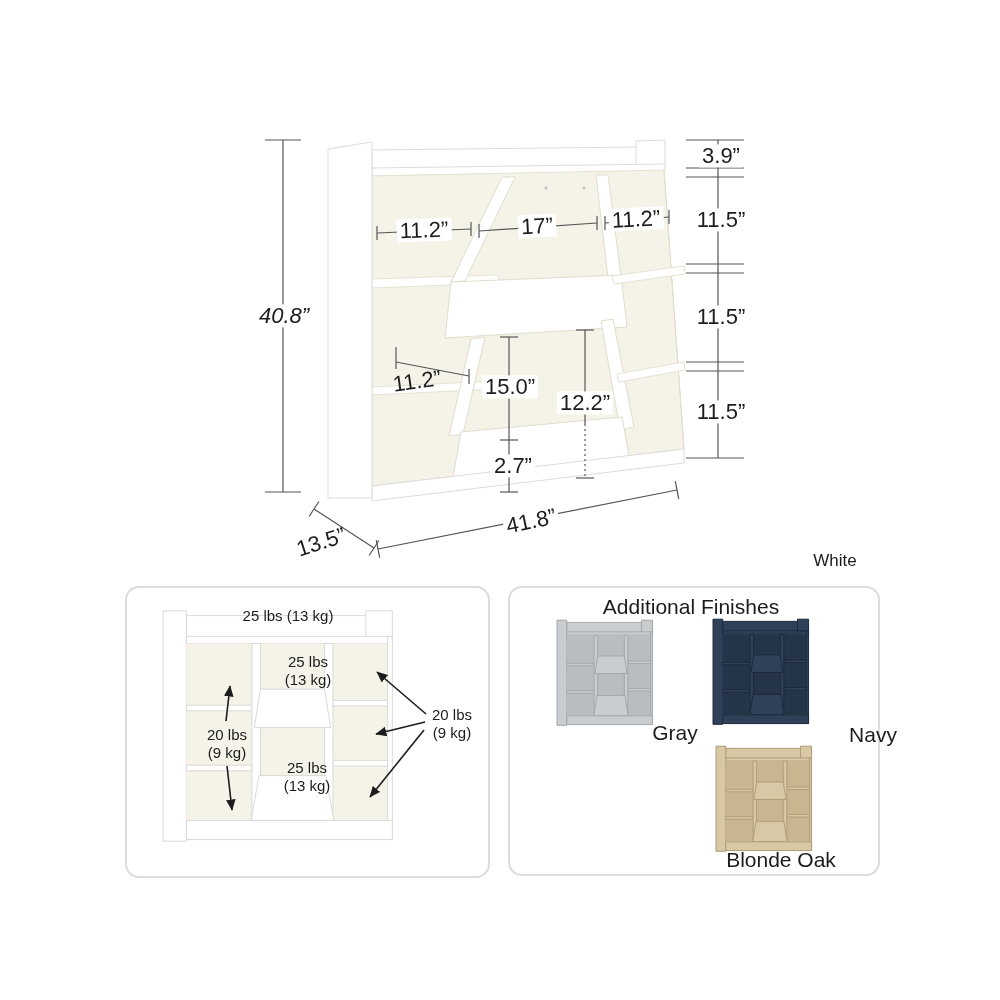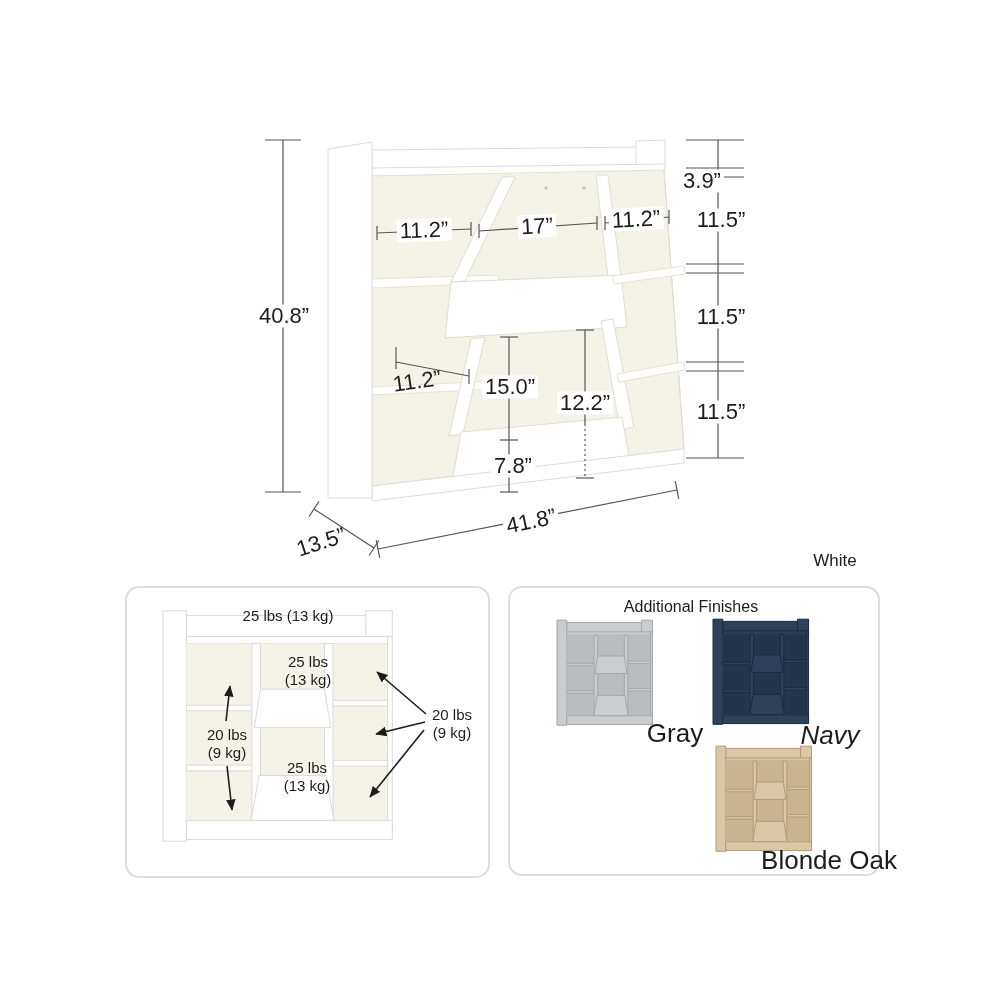--- a/index.html
+++ b/index.html
@@ -5,22 +5,22 @@
   html,body{margin:0;padding:0;background:#fff;}
   #stage{position:relative;width:1000px;height:1000px;background:#fff;overflow:hidden;
          font-family:"Liberation Sans",sans-serif;}
   .panel{position:absolute;background:#fff;border:2px solid #dcdcdc;border-radius:14px;z-index:0;}
   #art{position:absolute;left:0;top:0;z-index:1;}
   .lbl{position:absolute;z-index:3;color:#1c1c1c;text-align:center;white-space:pre-line;
        transform:translate(-50%,-50%);}
   .dim{font-size:22px;line-height:1.05;}
   .bg{background:#fff;padding:0 3px;}
   .cap{font-size:15px;line-height:1.2;}
-  .ttl{font-size:16px;}
-  .finlbl{font-size:26px;}
+  .ttl{font-size:21px;}
+  .finlbl{font-size:21px;}
   .white-lbl{font-size:17px;}
   #bc *{vector-effect:non-scaling-stroke;}
 </style>
 </head>
 <body>
 
 <div id="stage" style="--prod-body: #ffffff; --prod-inner: #f5f3e8;">
 
   <div class="panel" style="left:125px;top:586px;width:361px;height:288px;"></div>
   <div class="panel" style="left:508px;top:586px;width:368px;height:286px;"></div>
@@ -130,44 +130,44 @@
       <line x1="426" y1="714" x2="377" y2="672" marker-end="url(#ah)"></line>
       <line x1="425" y1="722" x2="376" y2="734" marker-end="url(#ah)"></line>
       <line x1="424" y1="730" x2="370" y2="797" marker-end="url(#ah)"></line>
     </g>
 
     <use href="#bc" transform="translate(557,618) scale(0.325,0.365)" style="--bc-body: #c9cdd0; --bc-inner: #b9bdc0; --bc-edge: #a4a8ab;"></use>
     <use href="#bc" transform="translate(713,617) scale(0.325,0.365)" style="--bc-body: #2f4058; --bc-inner: #243449; --bc-edge: #1d2a3d;"></use>
     <use href="#bc" transform="translate(716,744) scale(0.325,0.365)" style="--bc-body: #d8c8a6; --bc-inner: #c9b691; --bc-edge: #b19c76;"></use>
   </svg>
 
-  <div class="lbl dim bg" style="left:284px;top:316px;">40.8”</div>
-  <div class="lbl dim bg" style="left:702px;top:156px;margin-top:25px;">3.9”</div>
+  <div class="lbl dim bg" style="left:284px;top:316px;font-style:italic;">40.8”</div>
+  <div class="lbl dim bg" style="left:721px;top:156px;">3.9”</div>
   <div class="lbl dim bg" style="left:721px;top:220px;">11.5”</div>
   <div class="lbl dim bg" style="left:721px;top:317px;">11.5”</div>
   <div class="lbl dim bg" style="left:721px;top:412px;">11.5”</div>
   <div class="lbl dim bg" style="left:424px;top:230px;transform:translate(-50%,-50%) rotate(-2deg);">11.2”</div>
   <div class="lbl dim bg" style="left:537px;top:226px;transform:translate(-50%,-50%) rotate(-3deg);">17”</div>
   <div class="lbl dim bg" style="left:636px;top:219px;transform:translate(-50%,-50%) rotate(-3deg);">11.2”</div>
   <div class="lbl dim" style="left:417px;top:381px;transform:translate(-50%,-50%) rotate(-8deg);">11.2”</div>
   <div class="lbl dim bg" style="left:510px;top:387px;">15.0”</div>
   <div class="lbl dim bg" style="left:585px;top:403px;">12.2”</div>
-  <div class="lbl dim bg" style="left:513px;top:466px;">7.8”</div>
+  <div class="lbl dim bg" style="left:513px;top:466px;">2.7”</div>
   <div class="lbl dim bg" style="left:531px;top:521px;transform:translate(-50%,-50%) rotate(-12deg);">41.8”</div>
   <div class="lbl dim" style="left:321px;top:542px;transform:translate(-50%,-50%) rotate(-18deg);">13.5”</div>
 
   <div class="lbl white-lbl" style="left:835px;top:561px;">White</div>
 
   <div class="lbl cap" style="left:288px;top:616px;">25 lbs (13 kg)</div>
   <div class="lbl cap" style="left:308px;top:671px;">25 lbs
 (13 kg)</div>
   <div class="lbl cap" style="left:307px;top:777px;">25 lbs
 (13 kg)</div>
   <div class="lbl cap" style="left:227px;top:744px;">20 lbs
 (9 kg)</div>
   <div class="lbl cap" style="left:452px;top:724px;">20 lbs
 (9 kg)</div>
 
   <div class="lbl ttl" style="left:691px;top:607px;">Additional Finishes</div>
   <div class="lbl finlbl" style="left:675px;top:733px;">Gray</div>
-  <div class="lbl finlbl" style="left:830px;top:735px;font-style:italic;">Navy</div>
-  <div class="lbl finlbl" style="left:829px;top:860px;">Blonde Oak</div>
+  <div class="lbl finlbl" style="left:873px;top:735px;">Navy</div>
+  <div class="lbl finlbl" style="left:781px;top:860px;">Blonde Oak</div>
 </div>
 
 </body></html>

